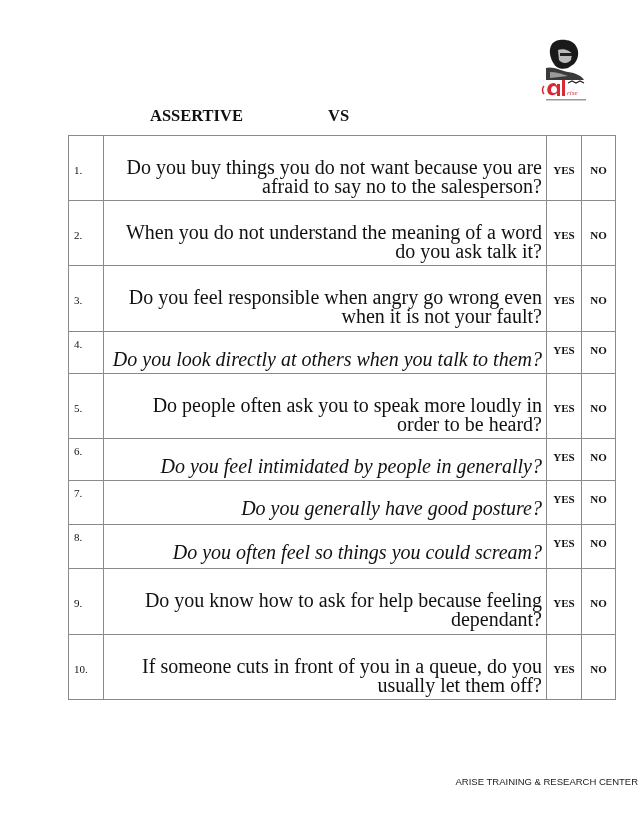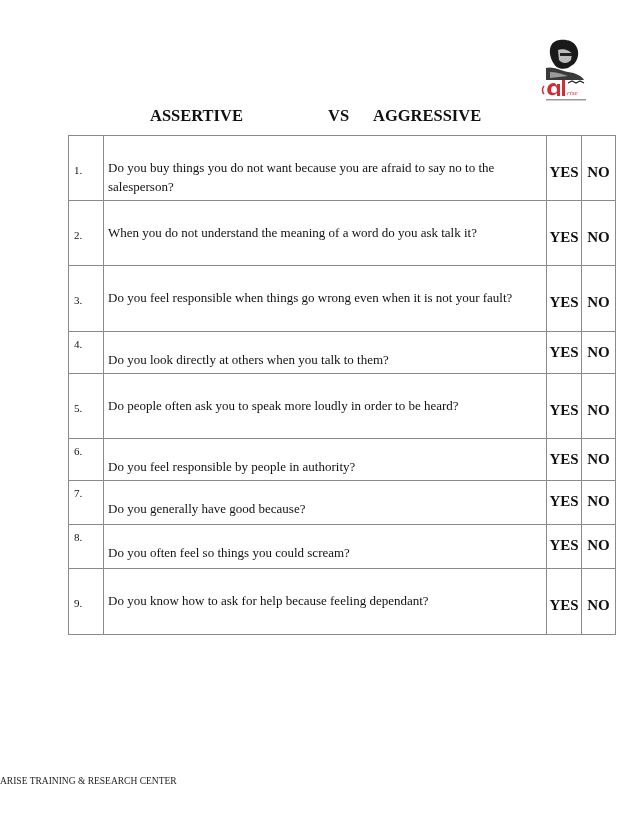--- a/index.html
+++ b/index.html
@@ -16,32 +16,32 @@
     .t3 { left: 373px; }
 
     table.quiz { position: absolute; left: 68px; top: 135px; width: 547px; border-collapse: collapse; table-layout: fixed; }
     table.quiz td { border: 1px solid #8a8a8a; vertical-align: top; }
     col.c-num { width: 35px; }
     col.c-q { width: 443px; }
     col.c-yes { width: 35px; }
     col.c-no { width: 34px; }
 
     td.num { font-size: 11px; padding-left: 5px; }
-    td.q { font-size: 13px; text-align: left; line-height: 19px; padding: 0 4px; }
-    td.yes, td.no { font-size: 15px; font-weight: bold; text-align: center; }
+    td.q { font-size: 20px; text-align: right; line-height: 19px; padding: 0 4px; }
+    td.yes, td.no { font-size: 11px; font-weight: bold; text-align: center; }
 
     
     tr.two td.num, tr.two td.yes, tr.two td.no { padding-top: 28px; }
     tr.two td.q { padding-top: 22px; }
     
     tr.one td.num { padding-top: 6px; }
     tr.one td.yes, tr.one td.no { padding-top: 12px; }
-    tr.one td.q { padding-top: 18px; }
+    tr.one td.q { padding-top: 18px; font-style: italic; }
 
-    .footer { position: absolute; top: 776px; left: 0; width: 638px; text-align: left; font-family: Liberation Serif, serif; font-size: 9.5px; color: #222; }
+    .footer { position: absolute; top: 776px; left: 0; width: 638px; text-align: right; font-family: Liberation Sans, sans-serif; font-size: 9.5px; color: #222; }
   </style>
 </head>
 <body>
 
 <div class="logo">
   <svg width="56" height="66" viewBox="0 0 56 66">
 
     <path d="M14 6 C18 0 34 0 38 8 C42 14 40 22 36 26 L30 30 C24 32 18 30 16 26 C12 20 10 12 14 6 Z" fill="#1a1a1a"></path>
     <path d="M20 12 C24 10 32 12 34 16 L33 22 C30 26 24 26 21 22 Z" fill="#bcbcbc"></path>
     <rect x="22" y="15" width="12" height="3" fill="#222"></rect>
@@ -54,21 +54,20 @@
 
     <text x="29" y="57" font-size="7" fill="#d62b35" font-family="Liberation Serif, serif" font-style="italic">rise</text>
     <path d="M30 45 L34 43 L38 45 L42 43 L46 45" stroke="#222" stroke-width="1.2" fill="none"></path>
     <rect x="8" y="61" width="40" height="1.5" fill="#999"></rect>
   </svg>
 </div>
 
 <div class="title-row">
   <span class="t1">ASSERTIVE</span>
   <span class="t2">VS</span>
-  <span class="t3">AGGRESSIVE</span>
 </div>
 
 <table class="quiz">
   <colgroup>
       <col class="c-num">
       <col class="c-q">
       <col class="c-yes">
       <col class="c-no">
     </colgroup>
   <tbody>
@@ -79,56 +78,62 @@
       <td class="no">NO</td>
     </tr>
     <tr class="two" style="height:65px">
       <td class="num">2.</td>
       <td class="q">When you do not understand the meaning of a word do you ask talk it?</td>
       <td class="yes">YES</td>
       <td class="no">NO</td>
     </tr>
     <tr class="two" style="height:66px">
       <td class="num">3.</td>
-      <td class="q">Do you feel responsible when things go wrong even when it is not your fault?</td>
+      <td class="q">Do you feel responsible when angry go wrong even when it is not your fault?</td>
       <td class="yes">YES</td>
       <td class="no">NO</td>
     </tr>
     <tr class="one" style="height:42px">
       <td class="num">4.</td>
       <td class="q">Do you look directly at others when you talk to them?</td>
       <td class="yes">YES</td>
       <td class="no">NO</td>
     </tr>
     <tr class="two" style="height:65px">
       <td class="num">5.</td>
       <td class="q">Do people often ask you to speak more loudly in order to be heard?</td>
       <td class="yes">YES</td>
       <td class="no">NO</td>
     </tr>
     <tr class="one" style="height:42px">
       <td class="num">6.</td>
-      <td class="q">Do you feel responsible by people in authority?</td>
+      <td class="q">Do you feel intimidated by people in generally?</td>
       <td class="yes">YES</td>
       <td class="no">NO</td>
     </tr>
     <tr class="one" style="height:44px">
       <td class="num">7.</td>
-      <td class="q">Do you generally have good because?</td>
+      <td class="q">Do you generally have good posture?</td>
       <td class="yes">YES</td>
       <td class="no">NO</td>
     </tr>
     <tr class="one" style="height:44px">
       <td class="num">8.</td>
       <td class="q">Do you often feel so things you could scream?</td>
       <td class="yes">YES</td>
       <td class="no">NO</td>
     </tr>
     <tr class="two" style="height:66px">
       <td class="num">9.</td>
       <td class="q">Do you know how to ask for help because feeling dependant?</td>
       <td class="yes">YES</td>
       <td class="no">NO</td>
     </tr>
+    <tr class="two" style="height:65px">
+      <td class="num">10.</td>
+      <td class="q">If someone cuts in front of you in a queue, do you usually let them off?</td>
+      <td class="yes">YES</td>
+      <td class="no">NO</td>
+    </tr>
   </tbody>
 </table>
 
 <div class="footer">ARISE TRAINING &amp; RESEARCH CENTER</div>
 
 </body></html>

